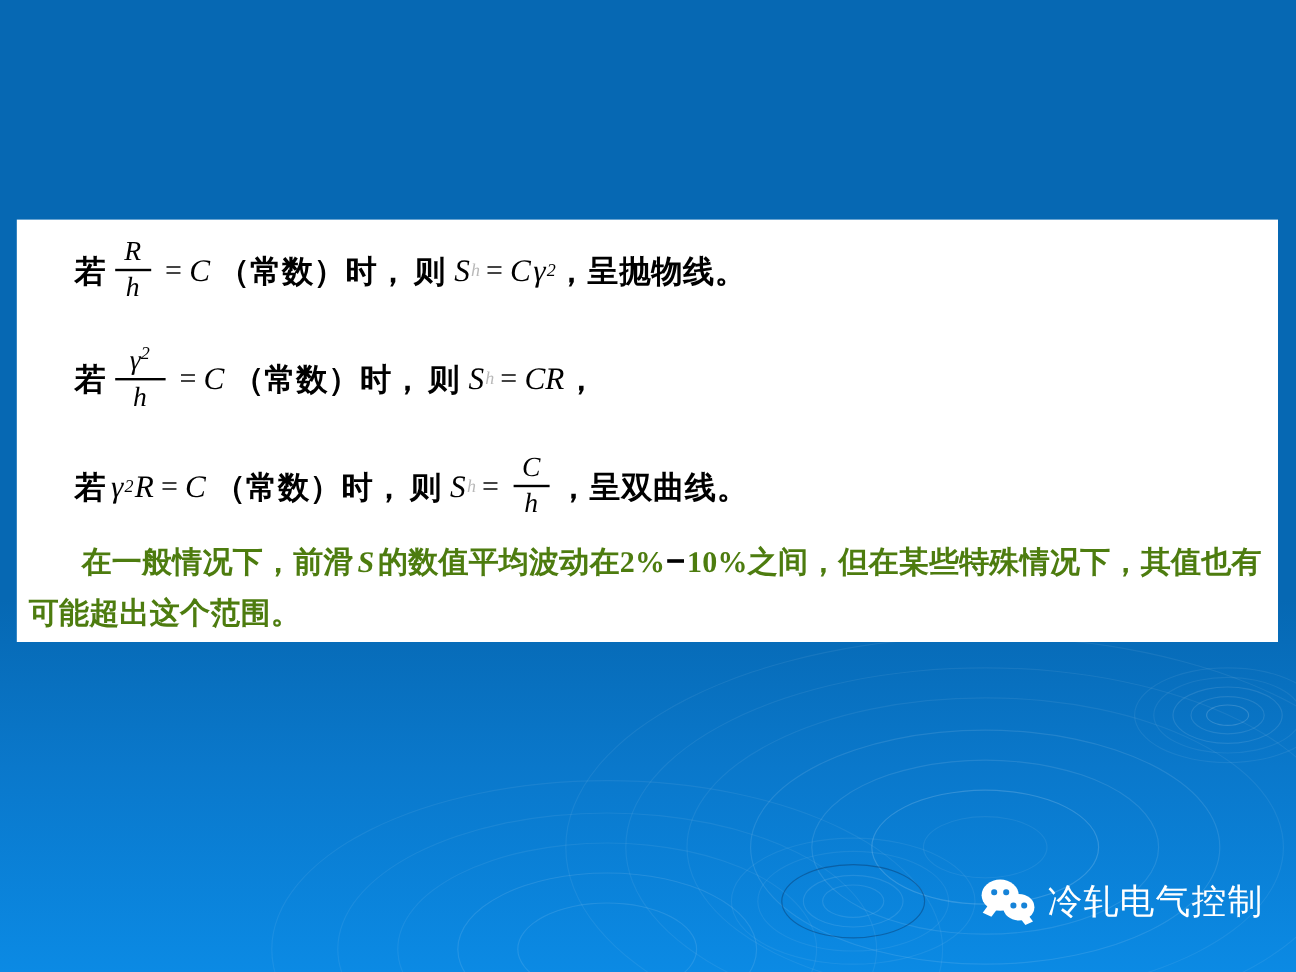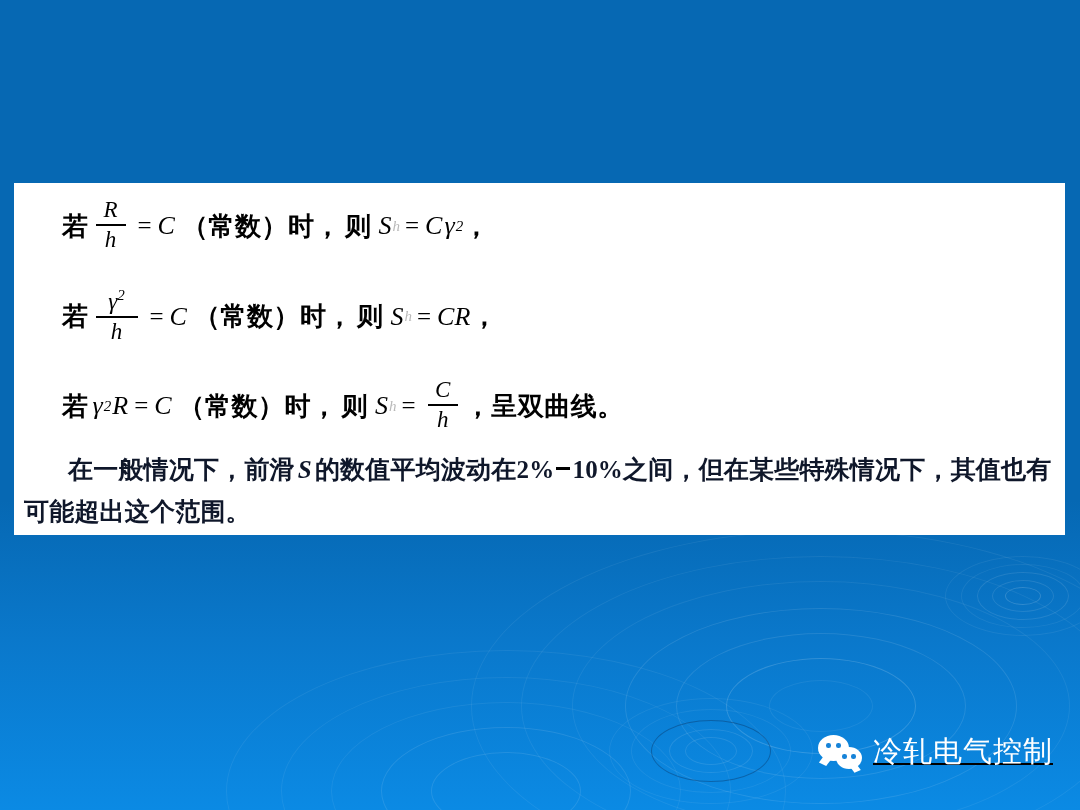--- a/index.html
+++ b/index.html
@@ -151,21 +151,21 @@
   
   #paragraph {
     position: absolute;
     left: 10px;
     top: 266px;
     width: 1035px;
     font-family: "Liberation Serif", serif;
     font-weight: bold;
     font-size: 25px;
     line-height: 42px;
-    color: #0f172a;
+    color: #4d7c0f;
     letter-spacing: 0.2px;
   }
   #paragraph .indent { display: inline-block; width: 44px; }
   #paragraph .inline-var {
     font-style: italic;
     font-weight: bold;
     padding: 0 3px;
   }
   #paragraph .pct {
     font-family: "Liberation Serif", serif;
@@ -186,23 +186,22 @@
     height: 3px;
     background: #000;
   }
 
   
   #watermark {
     position: absolute;
     left: 818px;
     top: 732px;
     display: flex;
-    align-items: flex-end;
+    align-items: flex-start;
     gap: 9px;
-    text-decoration: underline;
   }
   #wechat-logo {
     position: relative;
     width: 46px;
     height: 38px;
     flex: 0 0 auto;
   }
   .bubble {
     position: absolute;
     background: #ffffff;
@@ -303,20 +302,21 @@
       <span class="mathvar">C</span>
       <span class="cjk" style="margin-left:6px;">（常数）时，</span>
       <span class="cjk" style="margin-left:4px;">则</span>
       <span class="mathvar" style="margin-left:6px;">S</span>
         <sub class="subh">h</sub>
       <span class="op">=</span>
       <span class="mathvar">C</span>
       <span class="mathvar">γ</span>
         <sup class="exp">2</sup>
       <span class="cjk">，</span>
+      <span class="cjk">呈抛物线。</span>
     </div>
 
     <div class="formula-line" id="formula-2">
       <span class="cjk">若</span>
       <span class="frac wide">
         <span class="num"><span>γ</span><sup class="exp">2</sup></span>
         <span class="bar"></span>
         <span class="den">h</span>
       </span>
       <span class="op">=</span>

